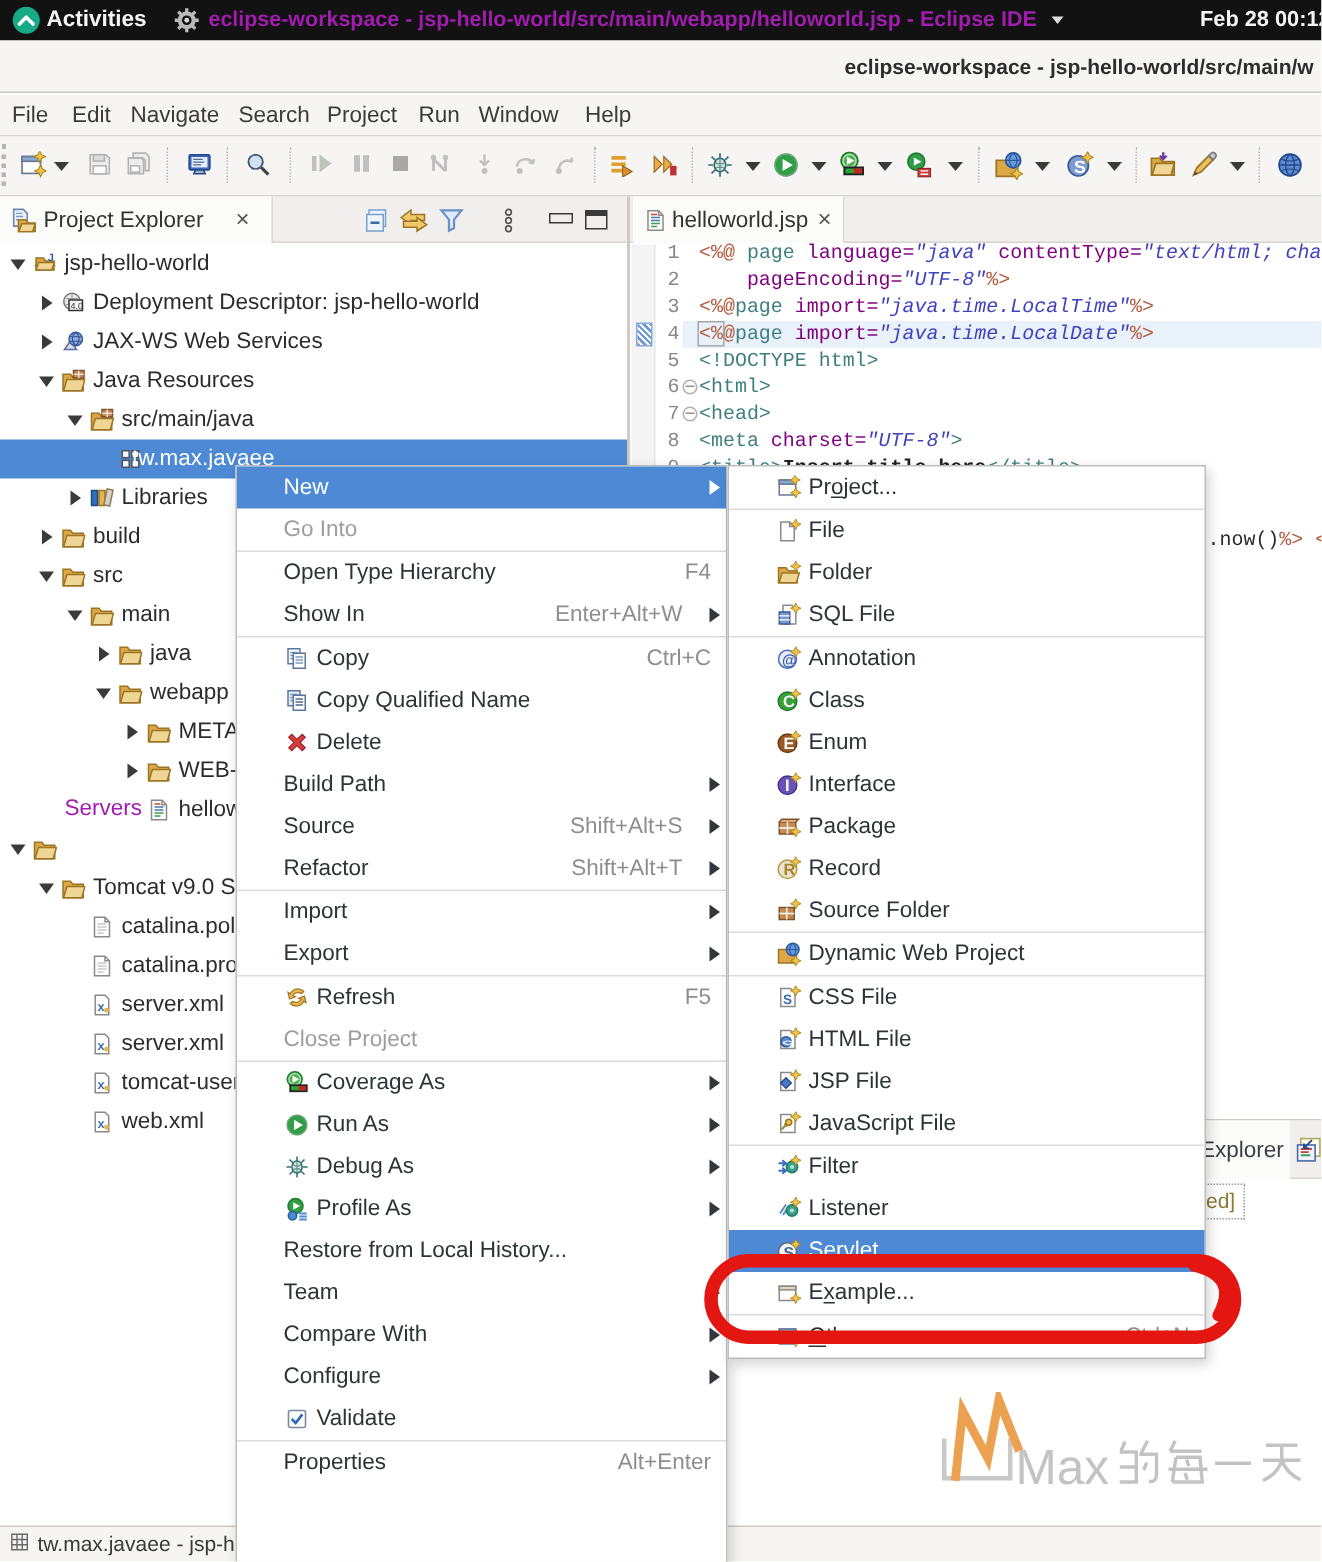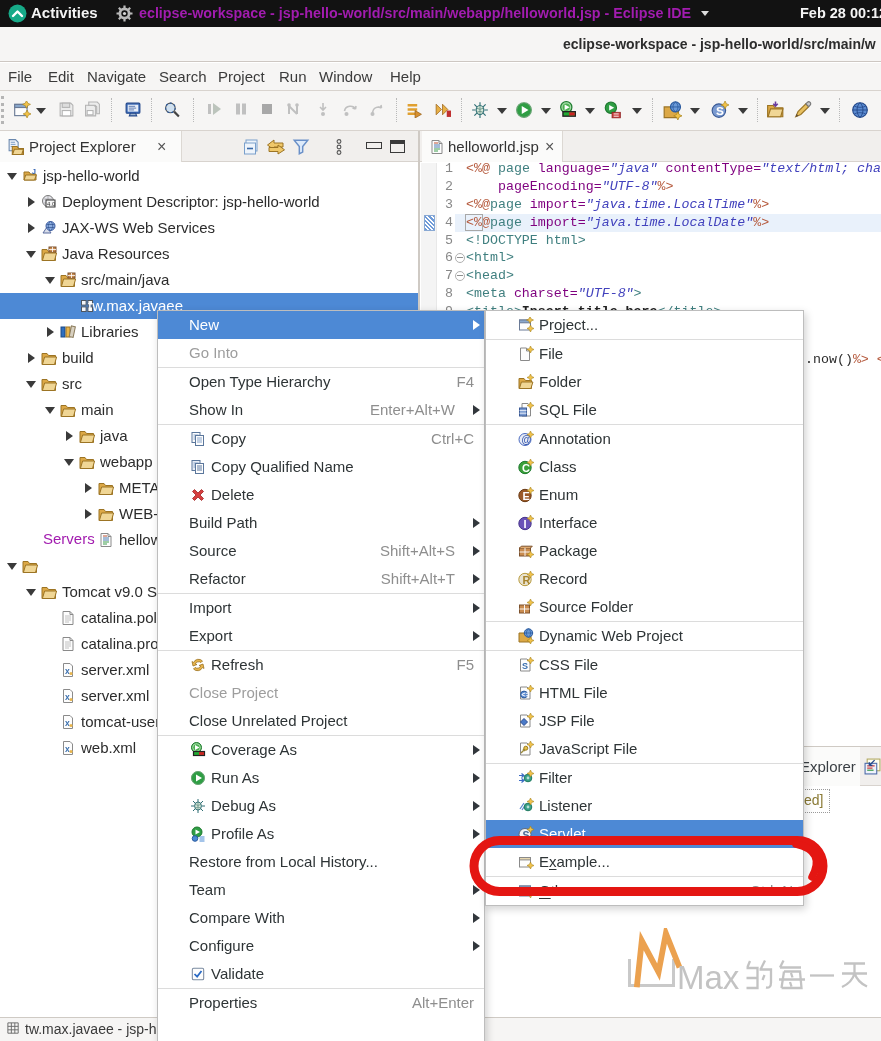--- a/index.html
+++ b/index.html
@@ -505,23 +505,20 @@
         <svg style="position:absolute;left:32px;top:6px" width="16" height="16" viewBox="0 0 16 16">
           <path d="M12.5 4 A5.5 5.5 0 0 0 3.5 5.5 L2 4.5 L3 9 L7 7.5 L5.2 6.8 A4 4 0 0 1 11 5.5 z" fill="#e8b54c" stroke="#9c7424" stroke-width="0.8"></path>
           <path d="M3.5 12 A5.5 5.5 0 0 0 12.5 10.5 L14 11.5 L13 7 L9 8.5 L10.8 9.2 A4 4 0 0 1 5 10.5 z" fill="#e8b54c" stroke="#9c7424" stroke-width="0.8"></path>
         </svg>
         <span class="lbl">Refresh</span>
         <span class="sc">F5</span>
       </div>
 <div class="mr dis">
         <span class="lbl">Close Project</span>
       </div>
-<div class="mr">
-        <span class="lbl">Close Unrelated Project</span>
-      </div>
 <div class="msep"></div>
 <div class="mr ic">
         <svg style="position:absolute;left:32px;top:6px" width="16" height="16" viewBox="0 0 16 16">
           <circle cx="6.5" cy="5.5" r="5" fill="#4cb051" stroke="#1f7a30"></circle>
           <circle cx="6.5" cy="5.5" r="3.8" fill="none" stroke="#a8dcac" stroke-width="1"></circle>
           <path d="M5 3 L9.5 5.5 L5 8 z" fill="#fff"></path>
           <rect x="3.5" y="9.5" width="11" height="4" fill="#22aa33" stroke="#222" stroke-width="1.2"></rect>
           <rect x="9" y="10.1" width="5" height="2.8" fill="#cc2222"></rect>
         </svg>
         <span class="lbl">Coverage As</span>

